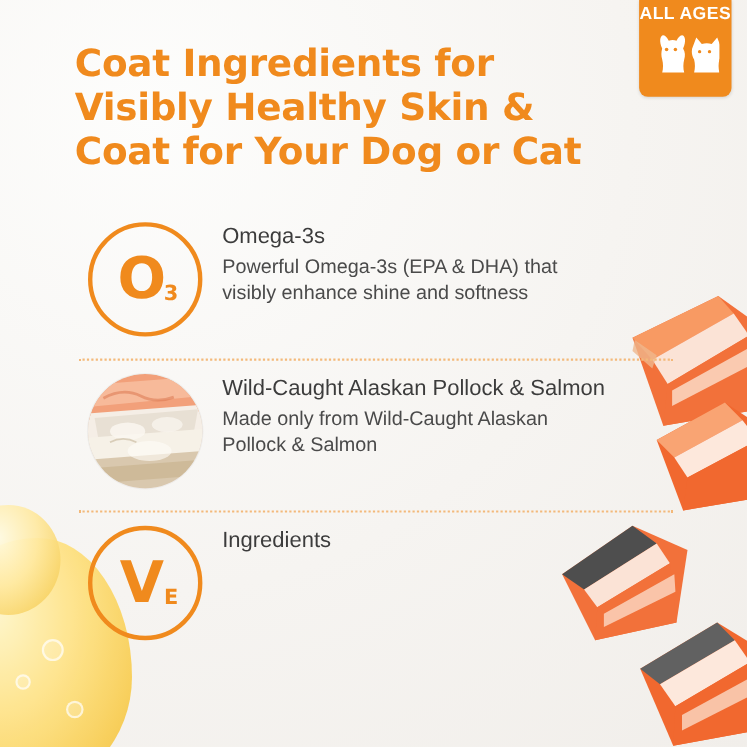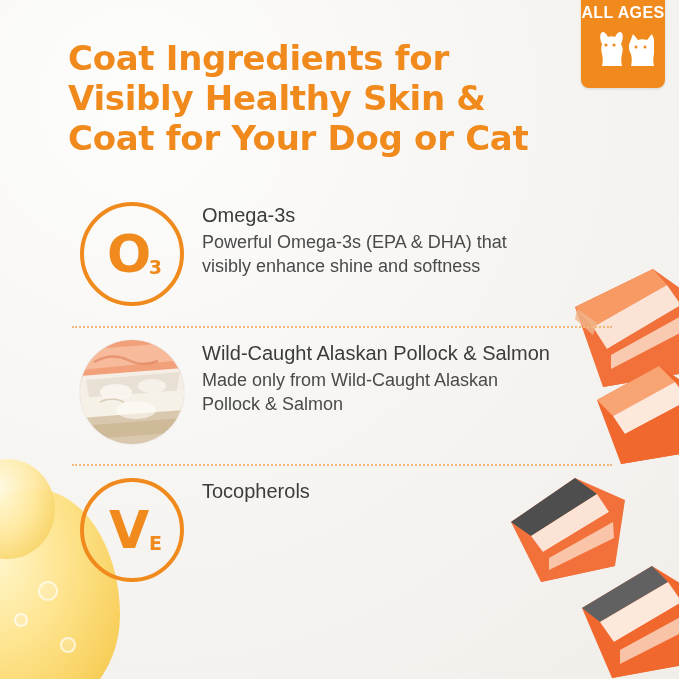--- a/index.html
+++ b/index.html
@@ -299,18 +299,18 @@
     </div>
 
     <div class="feature">
       <div class="medal">
         <div class="ring">
           <span class="big">V</span>
           <span class="sub">E</span>
         </div>
       </div>
       <div class="txt">
-        <div class="f-title">Tocopherols</div>
+        <div class="f-title">Ingredients</div>
       </div>
     </div>
 
   </div>
 </div>
 
 </body></html>

